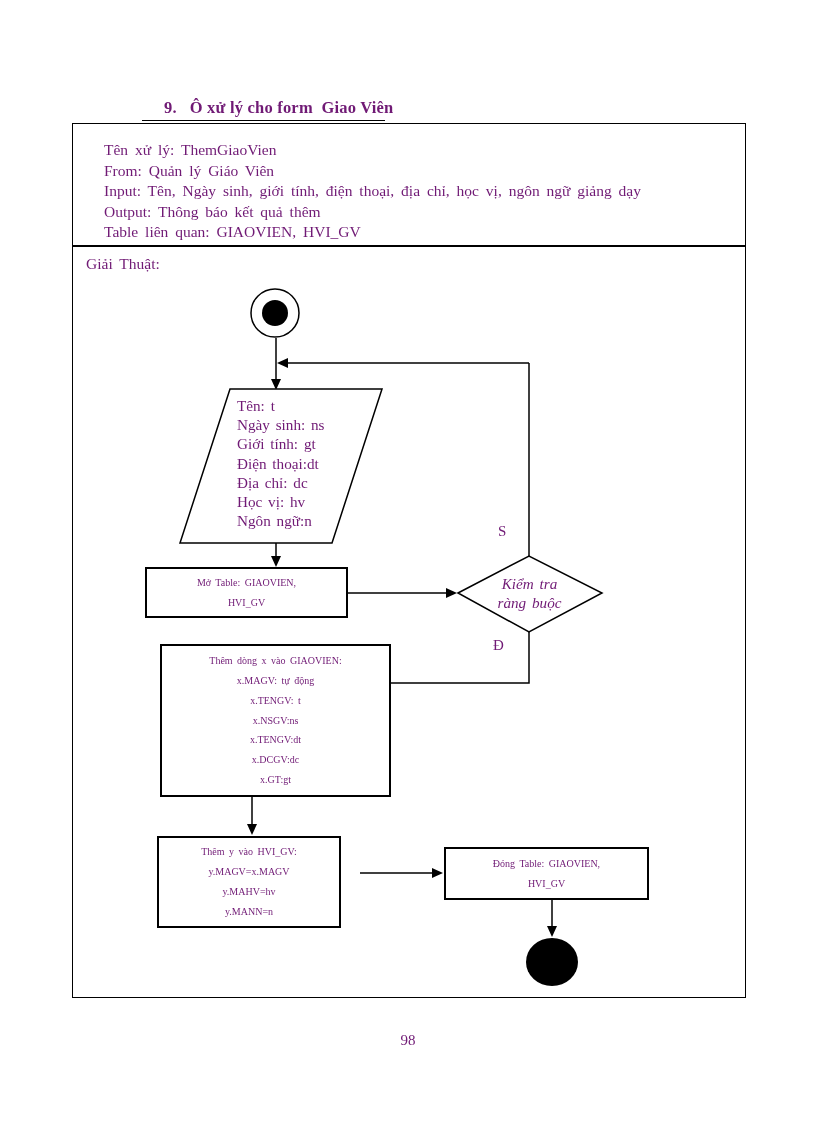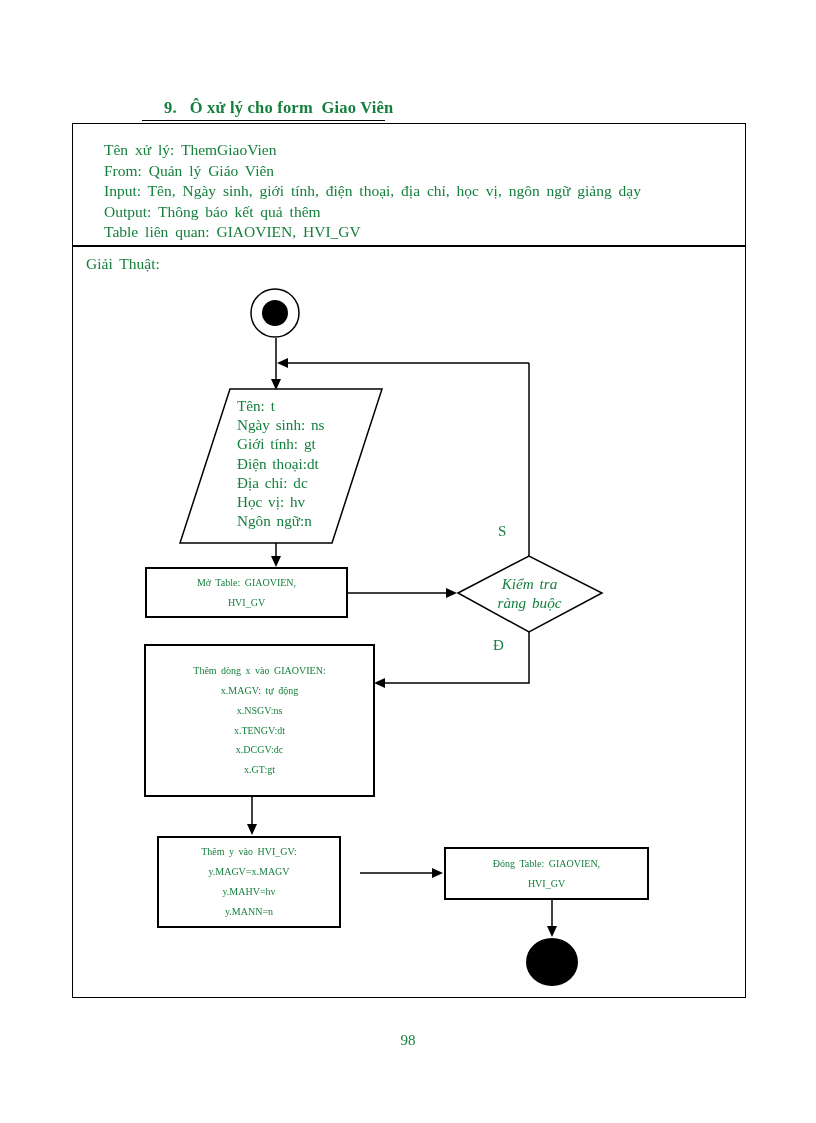--- a/index.html
+++ b/index.html
@@ -1,18 +1,18 @@
 <!DOCTYPE html>
 <html><head>
 <meta charset="utf-8">
 <style>
   html,body{margin:0;padding:0;background:#fff;}
   #page{
     position:relative;width:816px;height:1123px;background:#ffffff;
-    font-family:"Liberation Serif","DejaVu Serif",serif;color:#15803d;overflow:hidden;
+    font-family:"Liberation Serif","DejaVu Serif",serif;color:#701a75;overflow:hidden;
   }
   .abs{position:absolute;}
   #heading{
     left:142px;top:98px;width:221px;padding:0 0 2px 22px;
     border-bottom:1.5px solid #000;font-weight:bold;font-size:16.5px;
     white-space:pre;letter-spacing:.2px;
   }
   #info-box{
     left:72px;top:123px;width:674px;height:124px;border:1.5px solid #000;
     box-sizing:border-box;padding:16px 12px 0 31px;
@@ -25,21 +25,21 @@
   #algo-label{left:86px;top:255px;font-size:15.5px;word-spacing:3px;}
   #fc-svg{left:0;top:0;}
   .fc-text{font-size:15.2px;line-height:19.2px;word-spacing:2px;}
   #par-text{left:237px;top:396px;width:145px;text-align:left;}
   .flowbox{
     position:absolute;border:2px solid #000;background:#fff;box-sizing:border-box;
     display:flex;flex-direction:column;justify-content:center;
     text-align:center;font-size:10px;line-height:19.8px;word-spacing:2px;
   }
   #open-box{left:145px;top:567px;width:203px;height:51px;}
-  #big-box{left:144px;top:644px;width:231px;height:153px;}
+  #big-box{left:160px;top:644px;width:231px;height:153px;}
   #themy-box{left:157px;top:836px;width:184px;height:92px;}
   #dong-box{left:444px;top:847px;width:205px;height:53px;}
   #decision-text{left:464px;top:574px;width:131px;text-align:center;font-style:italic;}
   .branch-label{font-size:15px;}
   #s-label{left:498px;top:523px;}
   #d-label{left:493px;top:637px;}
   #page-number{left:358px;top:1032px;width:100px;text-align:center;font-size:15px;}
 </style>
 </head>
 <body>
@@ -105,20 +105,21 @@
   <div id="decision-text" class="abs fc-text">
     <div>Kiểm tra</div>
     <div>ràng buộc</div>
   </div>
   <div id="s-label" class="abs branch-label">S</div>
   <div id="d-label" class="abs branch-label">Đ</div>
 
   <div id="big-box" class="flowbox">
     <div>Thêm dòng x vào GIAOVIEN:</div>
     <div>x.MAGV: tự động</div>
+    <div>x.TENGV: t</div>
     <div>x.NSGV:ns</div>
     <div>x.TENGV:dt</div>
     <div>x.DCGV:dc</div>
     <div>x.GT:gt</div>
   </div>
 
   <div id="themy-box" class="flowbox">
     <div>Thêm y vào HVI_GV:</div>
     <div>y.MAGV=x.MAGV</div>
     <div>y.MAHV=hv</div>

